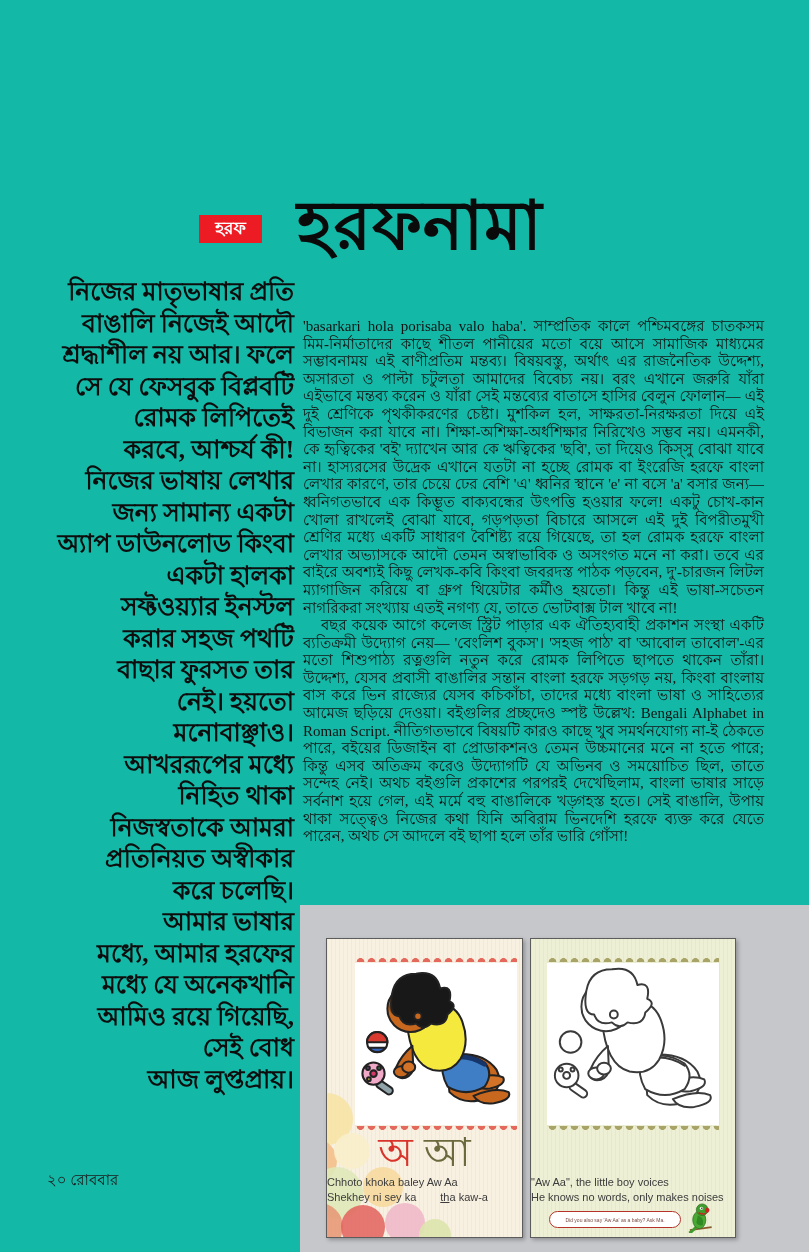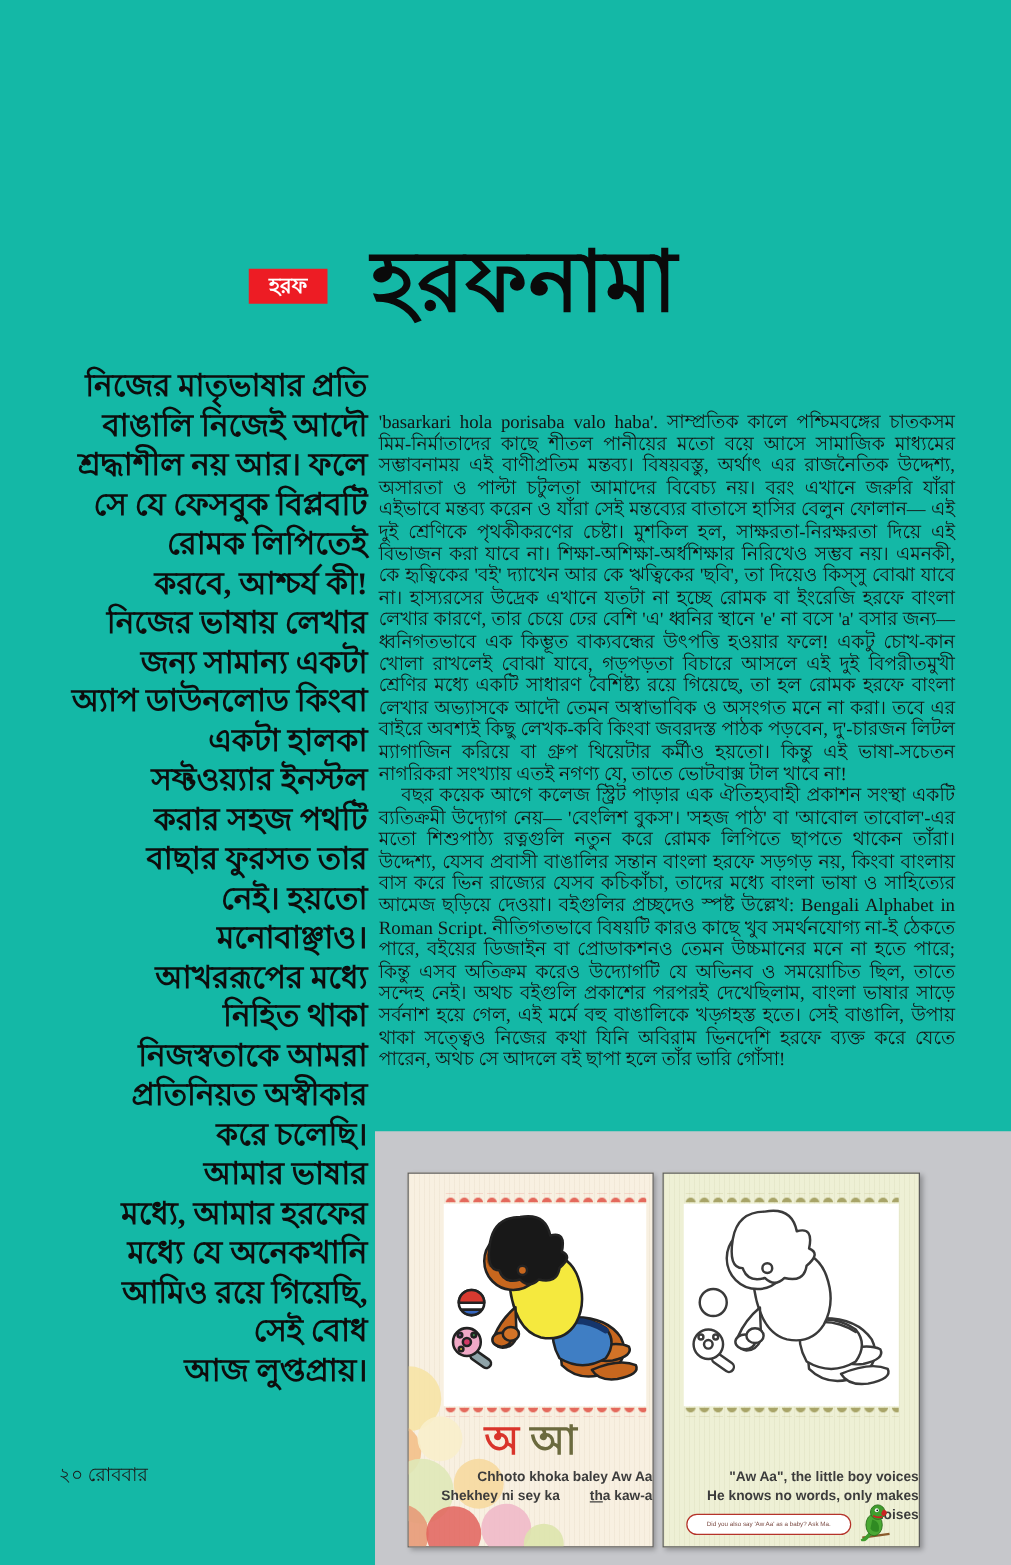--- a/index.html
+++ b/index.html
@@ -10,26 +10,26 @@
   .badge{position:absolute;left:199px;top:215px;width:63px;height:28px;background:#ed1c24;
          color:#fff;display:flex;align-items:center;justify-content:center;
          font-size:17px;font-weight:bold;}
   .title{position:absolute;left:292px;top:178px;margin:5px;font-size:68px;line-height:86px;
          font-weight:800;letter-spacing:1px;color:#0a0a0a;
          font-family:"Liberation Serif",serif;}
   .author{position:absolute;left:303px;top:288px;font-size:25px;font-weight:600;
           letter-spacing:3px;color:#1a1a1a;font-family:"Liberation Serif",serif;}
 
   
-  .pullquote{position:absolute;left:38px;top:294px;width:256px;text-align:right;
+  .pullquote{position:absolute;left:38px;top:276px;width:256px;text-align:right;
              font-size:25px;line-height:31.5px;font-weight:700;color:#0d0d0d;
              white-space:pre-line;font-family:"Liberation Serif",serif;}
 
   
-  .article{position:absolute;left:303px;top:330px;width:461px;
+  .article{position:absolute;left:303px;top:318px;width:461px;
            font-size:15px;line-height:17.6px;text-align:justify;color:#141414;
            font-family:"Liberation Serif",serif;}
   .article p{margin:0;}
   .article p.indent{text-indent:18px;font-family:Liberation Serif, serif;}
 
   
   .figure-box{position:absolute;left:300px;top:905px;width:509px;height:347px;background:#c6c7cb;}
   .cover{position:absolute;top:33px;height:298px;border:1px solid #5c5c5c;
          box-shadow:2px 2px 4px rgba(0,0,0,.28);overflow:hidden;}
   .cover-left{left:26px;width:195px;
@@ -44,27 +44,27 @@
 
   .scallop{position:absolute;height:7px;background-size:11px 7px;background-repeat:repeat-x;}
   .cover-left .scallop{left:28px;width:162px;}
   .cover-right .scallop{left:16px;width:172px;}
   .scallop.top{top:16px;background-image:radial-gradient(circle at 50% 100%,var(--sc) 0 3.6px,rgba(0,0,0,0) 4.2px);}
   .scallop.bottom{top:187px;background-image:radial-gradient(circle at 50% 0,var(--sc) 0 3.6px,rgba(0,0,0,0) 4.2px);}
   .cover-left{--sc:#e4695c;}
   .cover-right{--sc:#a8a468;}
 
   .cover-title{position:absolute;top:196px;left:0;width:100%;text-align:center;
-               font-weight:700;font-size:32px;line-height:34px;}
+               font-weight:400;font-size:40px;line-height:34px;}
   .cover-title .red{color:#d9342b;}
   .cover-title .olive{color:#6b6a3e;}
   .cover-right .cover-title .olive{color:#8b8a56;}
 
-  .caption{position:absolute;top:236px;left:0;width:100%;text-align:right;
-           font-size:11px;line-height:15px;font-weight:700;color:#3c3c3c;}
+  .caption{position:absolute;top:236px;left:0;width:100%;text-align:left;
+           font-size:11px;line-height:15px;font-weight:400;color:#3c3c3c;}
   .caption .u{text-decoration:underline;margin-left:24px;}
   .cover-right .caption{font-size:11px;}
 
   .bubble{position:absolute;left:18px;top:272px;width:130px;height:15px;background:#fff;
           border:1.5px solid #b5332a;border-radius:10px;display:flex;align-items:center;
           justify-content:center;font-size:5px;color:#7a4a42;overflow:hidden;}
   .parrot{position:absolute;left:152px;top:262px;width:34px;height:32px;}
 
   
   .flowers{position:absolute;left:-30px;top:150px;width:160px;height:160px;}

